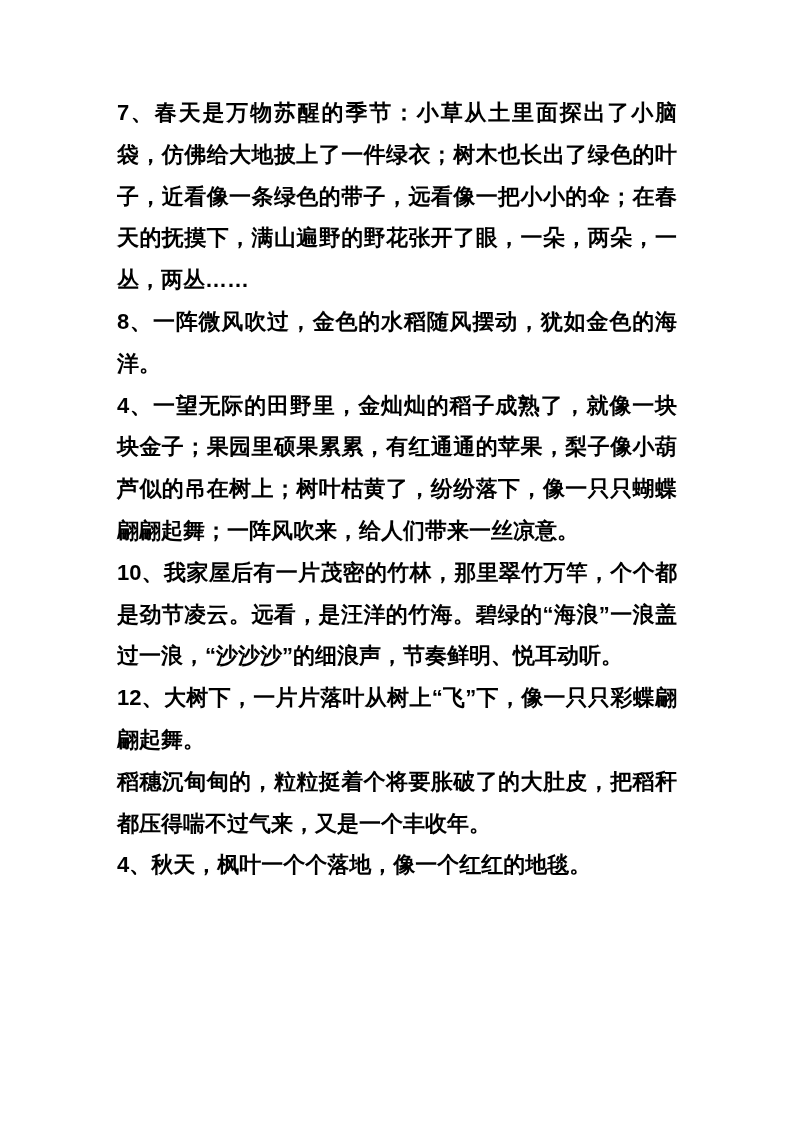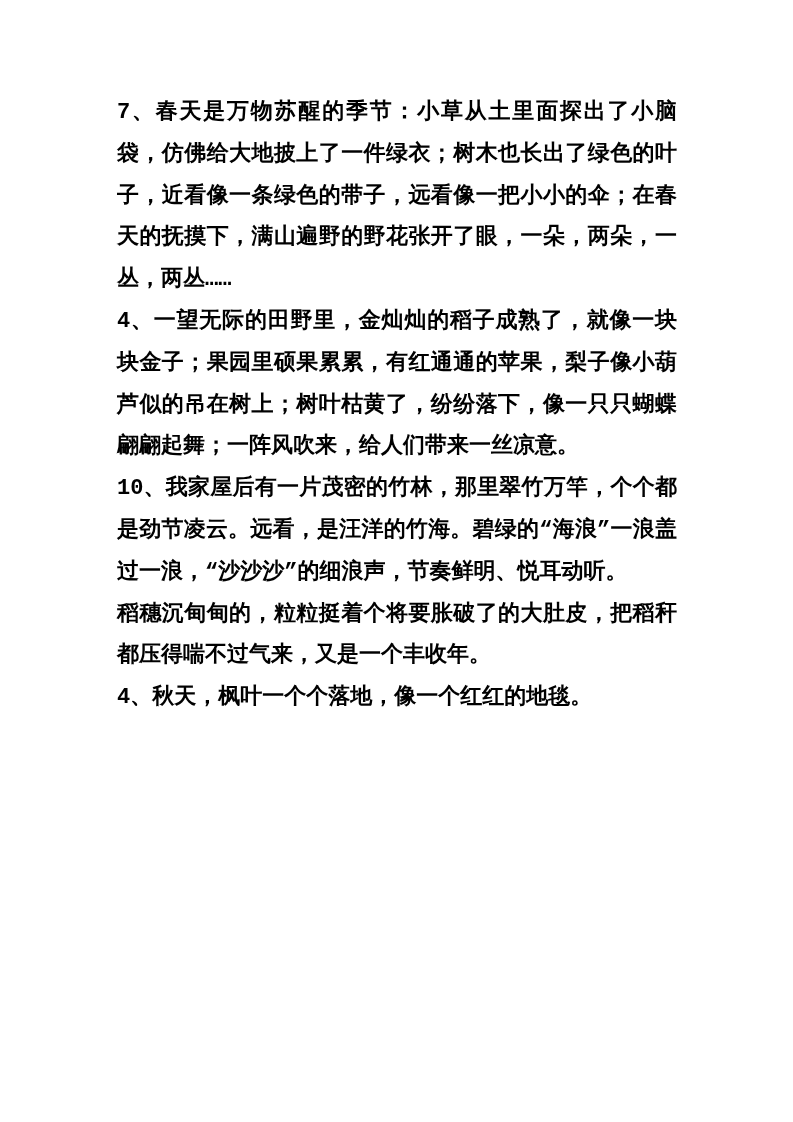--- a/index.html
+++ b/index.html
@@ -6,21 +6,21 @@
     margin: 0;
     padding: 0;
     background: #ffffff;
   }
   .page {
     position: relative;
     width: 793px;
     height: 1122px;
     background: #ffffff;
     overflow: hidden;
-    font-family: Liberation Mono, monospace;
+    font-family: Liberation Sans, sans-serif;
   }
   .content {
     position: absolute;
     left: 117px;
     top: 92px;
     width: 560px;
     color: #000000;
     font-size: 22px;
     font-weight: bold;
     line-height: 41.8px;
@@ -33,18 +33,20 @@
     word-break: normal;
   }
 </style>
 </head>
 <body>
 
 <div class="page" style="background: rgb(255, 255, 255);">
   <div class="content" style="color: rgb(0, 0, 0);">
 
   <p class="para">7、春天是万物苏醒的季节：小草从土里面探出了小脑袋，仿佛给大地披上了一件绿衣；树木也长出了绿色的叶子，近看像一条绿色的带子，远看像一把小小的伞；在春天的抚摸下，满山遍野的野花张开了眼，一朵，两朵，一丛，两丛……</p>
+      <p class="para">8、一阵微风吹过，金色的水稻随风摆动，犹如金色的海洋。</p>
       <p class="para">4、一望无际的田野里，金灿灿的稻子成熟了，就像一块块金子；果园里硕果累累，有红通通的苹果，梨子像小葫芦似的吊在树上；树叶枯黄了，纷纷落下，像一只只蝴蝶翩翩起舞；一阵风吹来，给人们带来一丝凉意。</p>
       <p class="para">10、我家屋后有一片茂密的竹林，那里翠竹万竿，个个都是劲节凌云。远看，是汪洋的竹海。碧绿的“海浪”一浪盖过一浪，“沙沙沙”的细浪声，节奏鲜明、悦耳动听。</p>
+      <p class="para">12、大树下，一片片落叶从树上“飞”下，像一只只彩蝶翩翩起舞。</p>
       <p class="para">稻穗沉甸甸的，粒粒挺着个将要胀破了的大肚皮，把稻秆都压得喘不过气来，又是一个丰收年。</p>
       <p class="para">4、秋天，枫叶一个个落地，像一个红红的地毯。</p>
     </div>
 </div>
 
 </body></html>

